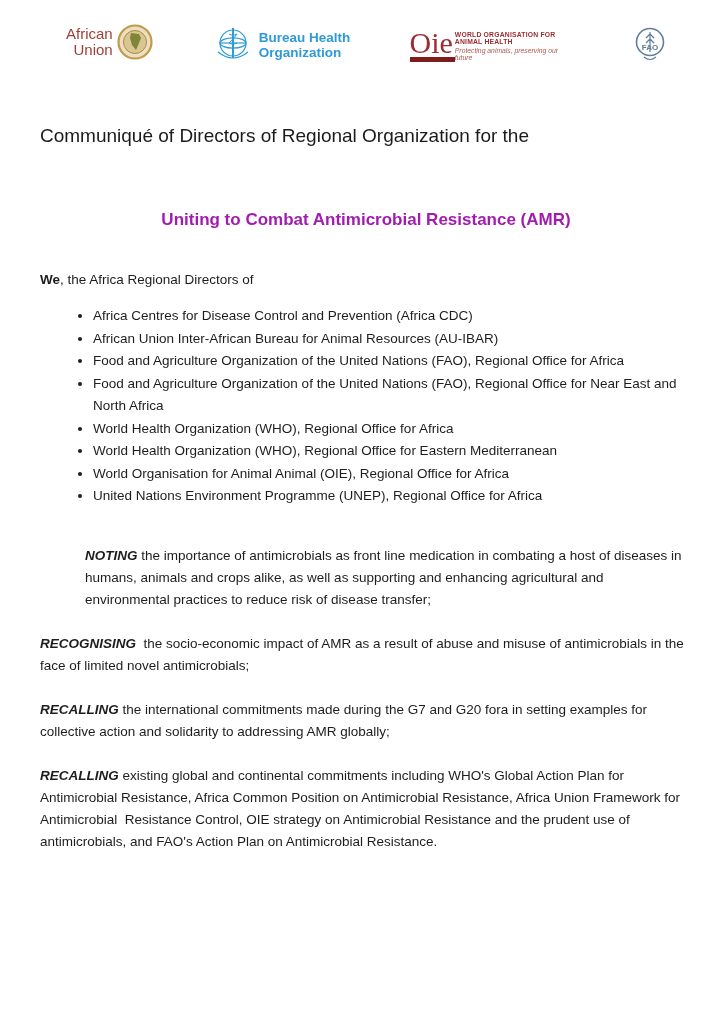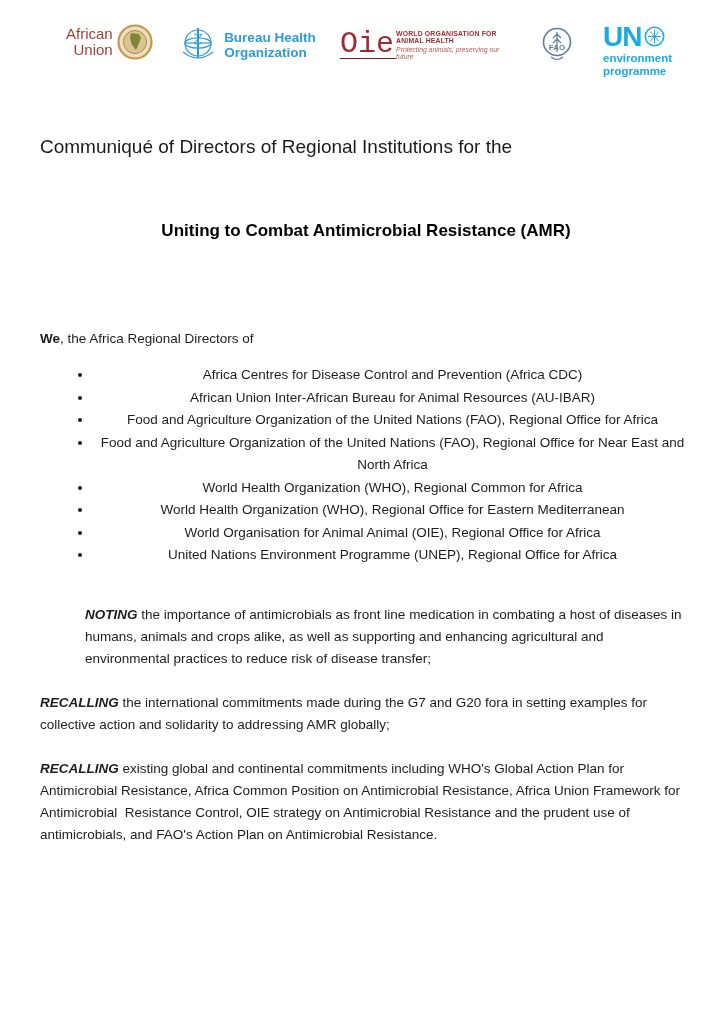--- a/index.html
+++ b/index.html
@@ -17,44 +17,44 @@
   .logo { display:flex; align-items:center; }
   
   .au-text { text-align:right; color:#9e4038; font-size:15px; line-height:16px; margin-right:4px; }
   .au-emblem { width:36px; height:36px; }
   
   .who-emblem { width:42px; height:42px; margin-right:5px; }
   .who-text { color:#2e9bd6; font-size:13.5px; line-height:15px; font-weight:bold; }
   
   .oie { margin-top:6px; }
   .oie-mark {
-    font-family:Liberation Mono, monospace; color:#9c2b33; font-size:30px; line-height:26px;
-    border-bottom:1px solid #7f1d1d; padding:0 2px 1px 0; 
+    font-family:Liberation Serif, serif; color:#9c2b33; font-size:30px; line-height:26px;
+    border-bottom:5px solid #7f1d1d; padding:0 2px 1px 0; 
   }
   .oie-text { max-width:120px; }
   .oie-caps { color:#9c2b33; font-size:6.8px; font-weight:bold; letter-spacing:.2px; }
   .oie-tag  { color:#b05a4f; font-size:6.8px; font-style:italic; margin-top:2px; }
   
   .fao { margin-top:2px; }
   .fao-emblem { width:32px; height:40px; margin-right:6px; }
   .fao-text { color:#5e7e9c; font-size:9.5px; line-height:11.5px; font-weight:bold; }
   
   .unep { display:block; margin-top:0; }
   .unep-top { display:flex; align-items:flex-start; }
   .unep-mark { color:#1baae1; font-size:28px; font-weight:bold; letter-spacing:-1px; line-height:26px; }
   .unep-emblem { width:21px; height:21px; margin-left:3px; margin-top:2px; }
   .unep-sub { color:#1baae1; font-size:11.5px; line-height:12.5px; font-weight:bold; margin-top:2px; }
   
   .body-col { margin:0 32px 0 40px; width:652px; font-size:13.5px; line-height:22px; }
   .doc-title { margin-top:52px; font-size:19px; line-height:35px; color:#1b1b1b; }
-  .doc-subtitle { margin-top:56px; text-align:center; font-size:17px; font-weight:bold; color:#000000; }
-  .intro { margin-top:86px; }
+  .doc-subtitle { margin-top:56px; text-align:center; font-size:17px; font-weight:bold; color:#a21caf; }
+  .intro { margin-top:38px; }
   .intro b { font-weight:bold; }
   ul.orgs { margin-top:14px; padding-left:53px; }
-  ul.orgs li { line-height:22.5px;text-align:center; }
+  ul.orgs li { line-height:22.5px; }
   p.after-list { margin-top:18px; }
   p.clause { margin-top:22px; white-space:pre-wrap; }
   p.clause.first { margin-top:37px;margin-left:45px; }
   .kw { font-weight:bold; font-style:italic; }
 </style>
 </head>
 <body>
 
 <div id="page">
 
@@ -99,60 +99,48 @@
 
     <div class="logo fao">
       <svg class="fao-emblem" viewBox="0 0 32 40">
         <circle cx="16" cy="16" r="13.5" fill="none" stroke="#5e7e9c" stroke-width="1.6"></circle>
         <path d="M16 6 V 26 M16 8 l-4 4 M16 8 l4 4 M16 13 l-4 4 M16 13 l4 4" stroke="#5e7e9c" stroke-width="1.2" fill="none"></path>
         <text x="16" y="24" text-anchor="middle" font-size="8" font-weight="bold" fill="#5e7e9c">FAO</text>
         <path d="M10 31 Q16 36 22 31" stroke="#5e7e9c" stroke-width="1.2" fill="none"></path>
       </svg>
     </div>
 
-    <div class="unep">
-      <div class="unep-top">
-        <div class="unep-mark">UN</div>
-        <svg class="unep-emblem" viewBox="0 0 21 21">
-          <circle cx="10.5" cy="10.5" r="9.2" fill="none" stroke="#1baae1" stroke-width="1.6"></circle>
-          <path d="M10.5 3.5 V 17.5 M4 10.5 H 17 M6 5.5 q4.5 5 9 10 M15 5.5 q-4.5 5 -9 10" stroke="#1baae1" stroke-width="1" fill="none"></path>
-        </svg>
-      </div>
-      <div class="unep-sub">
-        <div>environment</div>
-        <div>programme</div>
-      </div>
-    </div>
 
   </div>
 
   <div class="body-col">
 
     <div class="doc-title">
-      <div>Communiqué of Directors of Regional Institutions for the</div>
+      <div>Communiqué of Directors of Regional Organization for the</div>
     </div>
 
     <div class="doc-subtitle">Uniting to Combat Antimicrobial Resistance (AMR)</div>
 
     <p class="intro"><b>We</b><span>, the Africa Regional Directors of</span></p>
 
     <ul class="orgs">
       <li>Africa Centres for Disease Control and Prevention (Africa CDC)</li>
       <li>African Union Inter-African Bureau for Animal Resources (AU-IBAR)</li>
       <li>Food and Agriculture Organization of the United Nations (FAO), Regional Office for Africa</li>
       <li>Food and Agriculture Organization of the United Nations (FAO), Regional Office for Near East and North Africa</li>
-      <li>World Health Organization (WHO), Regional Common for Africa</li>
+      <li>World Health Organization (WHO), Regional Office for Africa</li>
       <li>World Health Organization (WHO), Regional Office for Eastern Mediterranean</li>
       <li>World Organisation for Animal Animal (OIE), Regional Office for Africa</li>
       <li>United Nations Environment Programme (UNEP), Regional Office for Africa</li>
     </ul>
 
 
     <p class="clause first"><span class="kw">NOTING</span><span> the importance of antimicrobials as front line medication in combating a host of diseases in humans, animals and crops alike, as well as supporting and enhancing agricultural and environmental practices to reduce risk of disease transfer;</span></p>
 
 
+    <p class="clause"><span class="kw">RECOGNISING</span><span>  the socio-economic impact of AMR as a result of abuse and misuse of antimicrobials in the face of limited novel antimicrobials;</span></p>
 
     <p class="clause"><span class="kw">RECALLING</span><span> the international commitments made during the G7 and G20 fora in setting examples for collective action and solidarity to addressing AMR globally;</span></p>
 
     <p class="clause"><span class="kw">RECALLING</span><span> existing global and continental commitments including WHO's Global Action Plan for Antimicrobial Resistance, Africa Common Position on Antimicrobial Resistance, Africa Union Framework for Antimicrobial  Resistance Control, OIE strategy on Antimicrobial Resistance and the prudent use of antimicrobials, and FAO's Action Plan on Antimicrobial Resistance.</span></p>
 
   </div>
 </div>
 
 </body></html>

